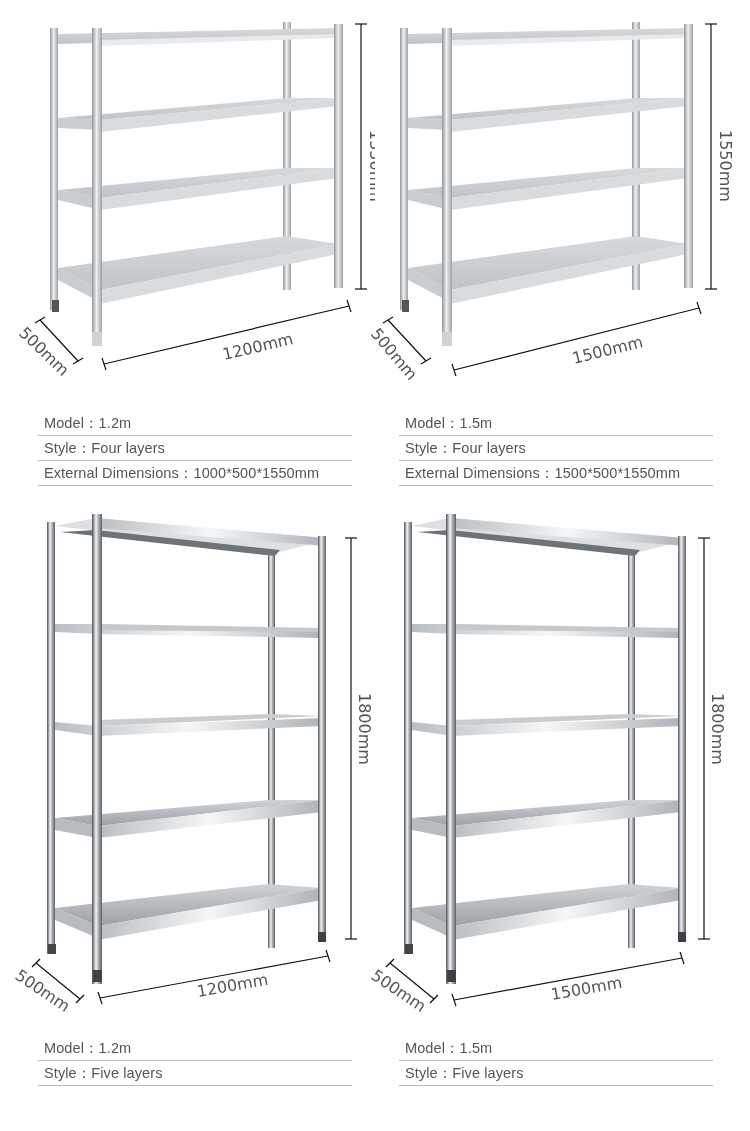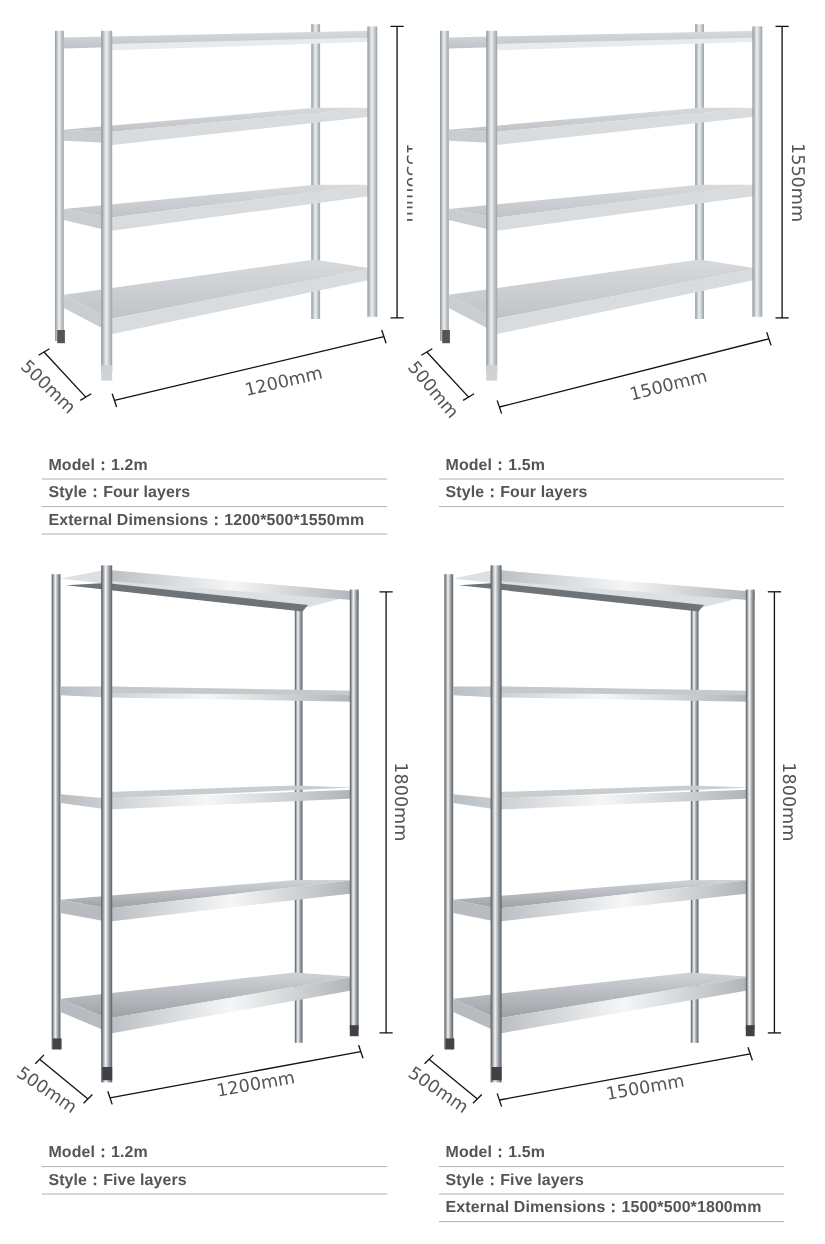--- a/index.html
+++ b/index.html
@@ -1,20 +1,20 @@
 <!DOCTYPE html>
 <html><head>
 <meta charset="utf-8">
 <style>
   html, body { margin: 0; padding: 0; background: #ffffff; }
   body { width: 750px; height: 1131px; position: relative; overflow: hidden;
          font-family: "Liberation Sans", "DejaVu Sans", sans-serif; color: #555; }
   .cell { position: absolute; width: 375px; }
   .shelf-svg { position: absolute; left: 0; top: 0; }
-  .specs { position: absolute; width: 314px; font-weight: bold; }
+  .specs { position: absolute; width: 314px; }
   .spec-row { height: 25px; border-bottom: 1.3px solid #b8b8b8; box-sizing: border-box;
               font-size: 14.5px; line-height: 24px; padding-left: 6px; color: #555;
               white-space: nowrap; letter-spacing: 0.1px; }
   .dimlabel { font-family: "DejaVu Sans", "Liberation Sans", sans-serif; fill: #555; font-size: 16px; }
 </style>
 </head>
 <body>
 
 <div class="cell" style="left:0;top:0;height:500px;">
   <svg class="shelf-svg" width="375" height="400" viewBox="0 0 375 400">
@@ -75,21 +75,21 @@
     <g>
       <line x1="40" y1="320" x2="78" y2="361" stroke="#111" stroke-width="1.2"></line>
       <line x1="35" y1="323" x2="45" y2="317" stroke="#111" stroke-width="1.2"></line>
       <line x1="73" y1="364" x2="83" y2="358" stroke="#111" stroke-width="1.2"></line>
       <text class="dimlabel" transform="translate(18,334) rotate(44)">500mm</text>
     </g>
   </svg>
   <div class="specs" style="left:38px;top:411px;">
     <div class="spec-row"><span>Model：</span><span>1.2m</span></div>
     <div class="spec-row"><span>Style：</span><span>Four layers</span></div>
-    <div class="spec-row"><span>External Dimensions：</span><span>1200*500*1550mm</span></div>
+    <div class="spec-row"><span>External Dimensions：</span><span>1000*500*1550mm</span></div>
   </div>
 </div>
 
 <div class="cell" style="left:360px;top:0;height:500px;">
   <svg class="shelf-svg" width="390" height="400" viewBox="0 0 390 400">
     <rect x="272" y="22" width="8" height="268" fill="url(#post4)"></rect>
     <rect x="40" y="28" width="8" height="282" fill="url(#post4)"></rect>
     <g>
       <polygon points="48,34 328,28 328,36 48,44" fill="url(#deck4)"></polygon>
       <polygon points="86,40 328,34 328,38 86,46" fill="#e8eaec"></polygon>
@@ -128,20 +128,21 @@
     <g>
       <line x1="28" y1="320" x2="66" y2="361" stroke="#111" stroke-width="1.2"></line>
       <line x1="23" y1="323" x2="33" y2="317" stroke="#111" stroke-width="1.2"></line>
       <line x1="61" y1="364" x2="71" y2="358" stroke="#111" stroke-width="1.2"></line>
       <text class="dimlabel" transform="translate(10,334) rotate(50)">500mm</text>
     </g>
   </svg>
   <div class="specs" style="left:39px;top:411px;">
     <div class="spec-row"><span>Model：</span><span>1.5m</span></div>
     <div class="spec-row"><span>Style：</span><span>Four layers</span></div>
+    <div class="spec-row"><span>External Dimensions：</span><span>1500*500*1550mm</span></div>
   </div>
 </div>
 
 <div class="cell" style="left:0;top:500px;height:631px;">
   <svg class="shelf-svg" width="375" height="530" viewBox="0 0 375 530">
     <defs>
       <linearGradient id="post5" x1="0" x2="1" y1="0" y2="0">
         <stop offset="0" stop-color="#4d5257"></stop>
           <stop offset="0.4" stop-color="#f4f5f6"></stop>
           <stop offset="0.7" stop-color="#9ca2a7"></stop>
@@ -264,15 +265,14 @@
     <g>
       <line x1="30" y1="463" x2="74" y2="499" stroke="#111" stroke-width="1.2"></line>
       <line x1="26" y1="467" x2="34" y2="459" stroke="#111" stroke-width="1.2"></line>
       <line x1="70" y1="503" x2="78" y2="495" stroke="#111" stroke-width="1.2"></line>
       <text class="dimlabel" transform="translate(10,478) rotate(34)">500mm</text>
     </g>
   </svg>
   <div class="specs" style="left:39px;top:536px;">
     <div class="spec-row"><span>Model：</span><span>1.5m</span></div>
     <div class="spec-row"><span>Style：</span><span>Five layers</span></div>
-    <div class="spec-row"><span>External Dimensions：</span><span>1500*500*1800mm</span></div>
   </div>
 </div>
 
 </body></html>

